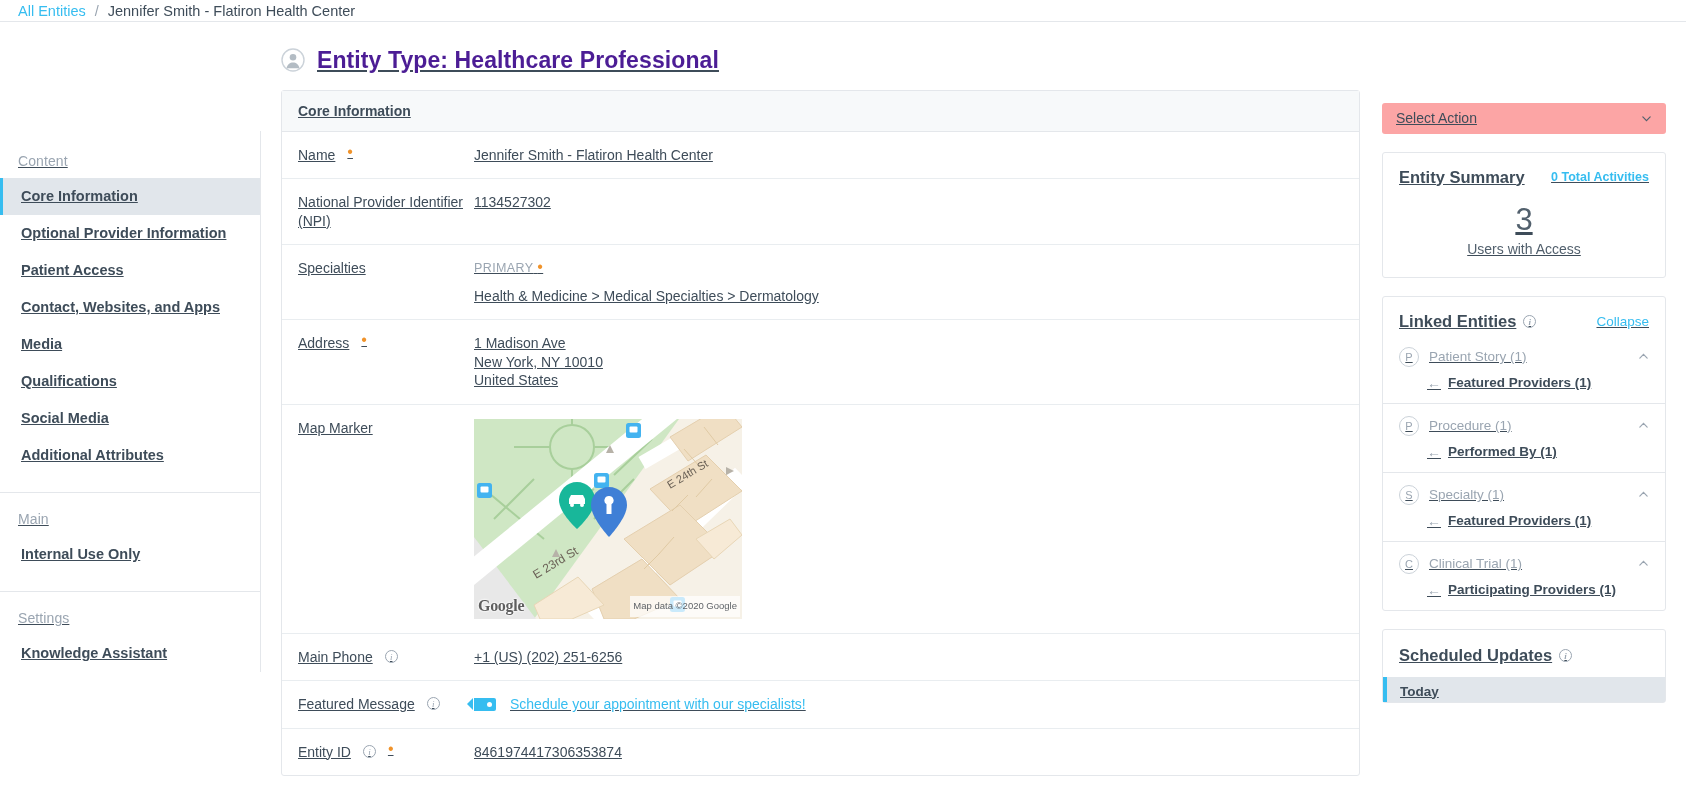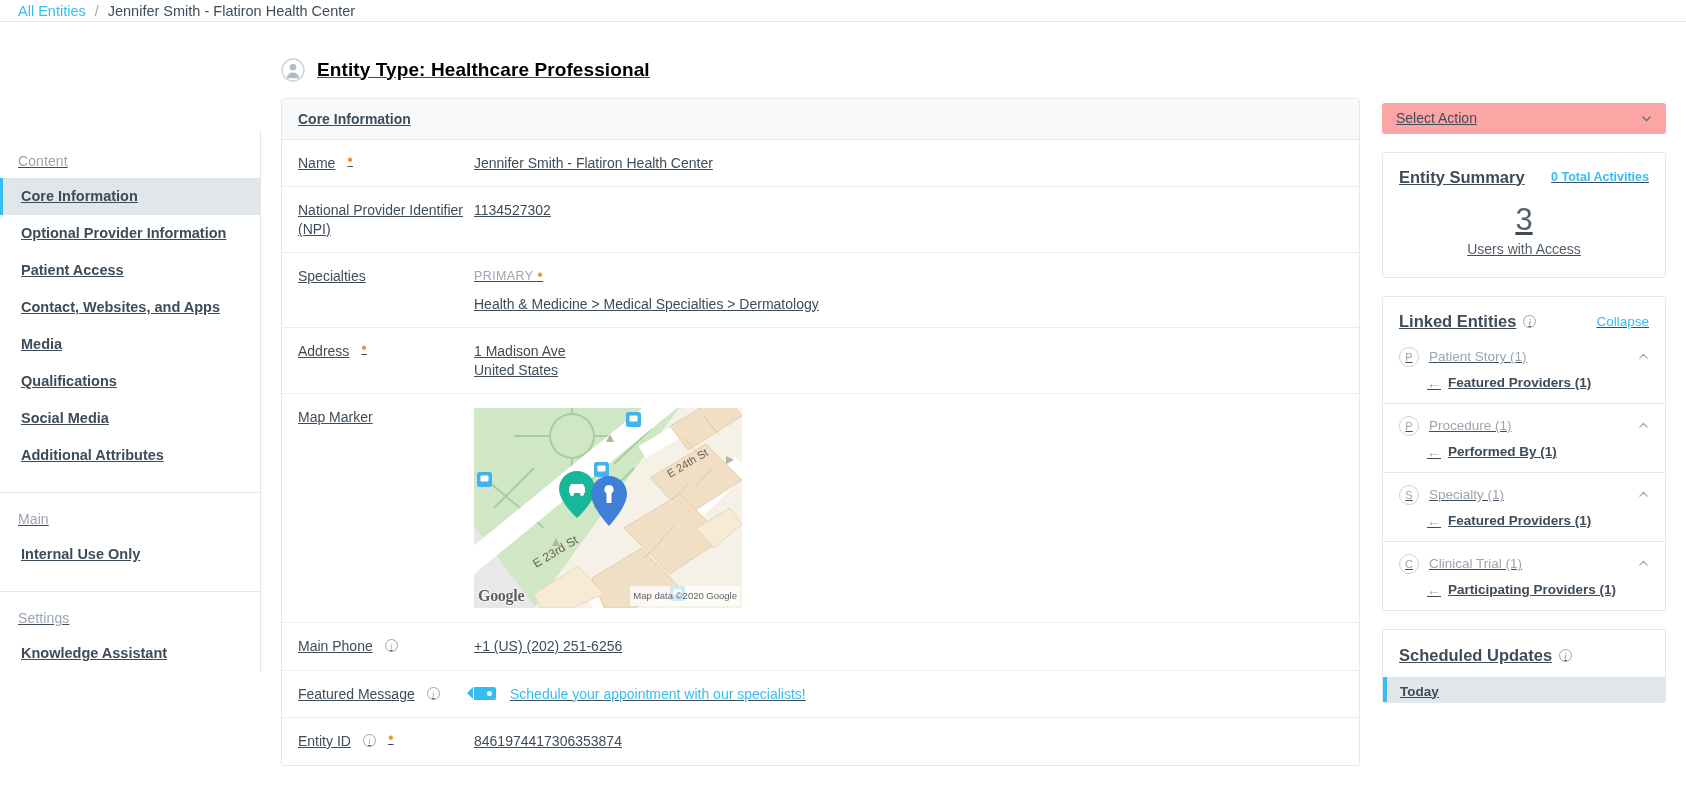--- a/index.html
+++ b/index.html
@@ -71,23 +71,23 @@
     background: #fff;
   }
   .page-title-row {
     display: flex;
     align-items: center;
     gap: 12px;
     padding: 20px 0 16px 0;
   }
   .avatar-ico { width: 24px; height: 24px; display: block; }
   .page-title {
-    font-size: 19px;
+    font-size: 23px;
     font-weight: bold;
-    color: #000000;
+    color: #4c1d95;
     letter-spacing: .1px;
   }
 
   
   .card {
     border: 1px solid #e4e7eb;
     border-radius: 3px;
     background: #fff;
   }
   .card-head {
@@ -363,20 +363,21 @@
         </div>
       </div>
 
       <div class="frow">
         <div class="flabel">
           <span class="lbl-text">Address</span>
           <span class="req-star">•</span>
         </div>
         <div class="fvalue">
           <span class="addr-line">1 Madison Ave</span>
+          <span class="addr-line">New York, NY 10010</span>
           <span class="addr-line">United States</span>
         </div>
       </div>
 
       <div class="frow">
         <div class="flabel">Map Marker</div>
         <div class="fvalue">
           <div class="map-wrap">
             <svg width="268" height="200" viewBox="0 0 268 200" aria-hidden="true">
               <rect x="0" y="0" width="268" height="200" fill="#f6f1e7"></rect>

